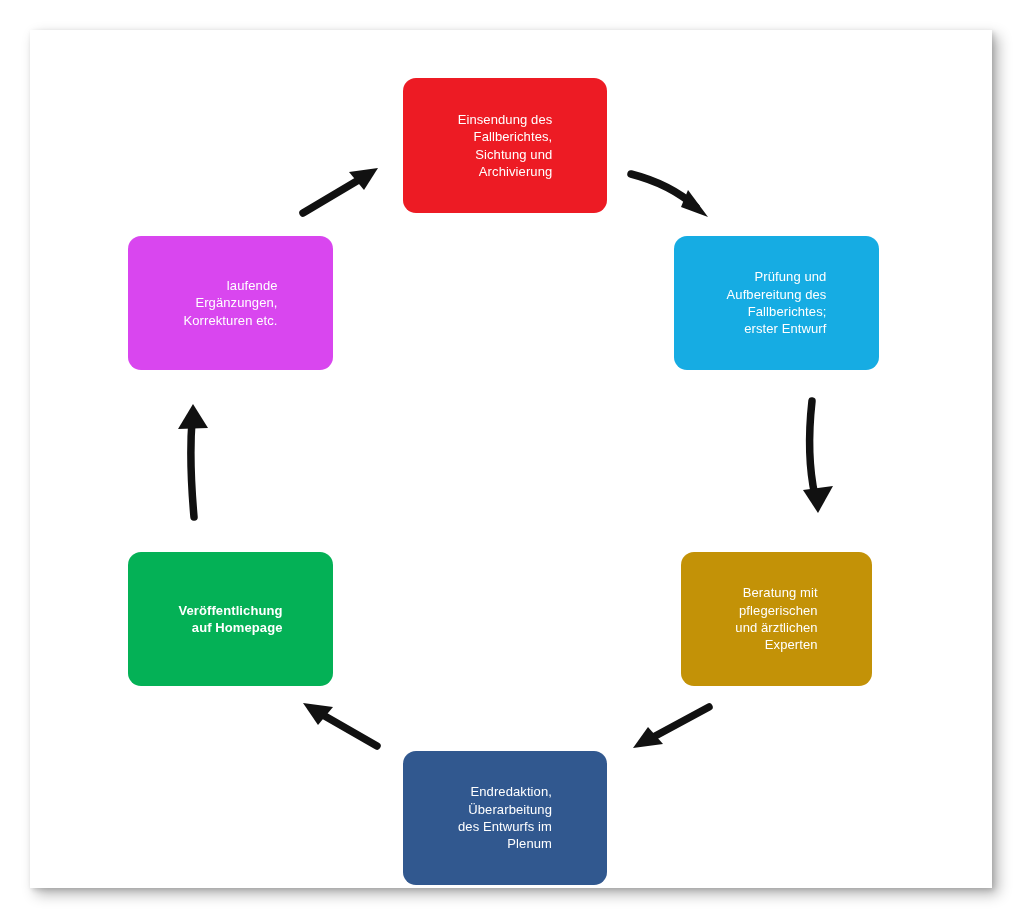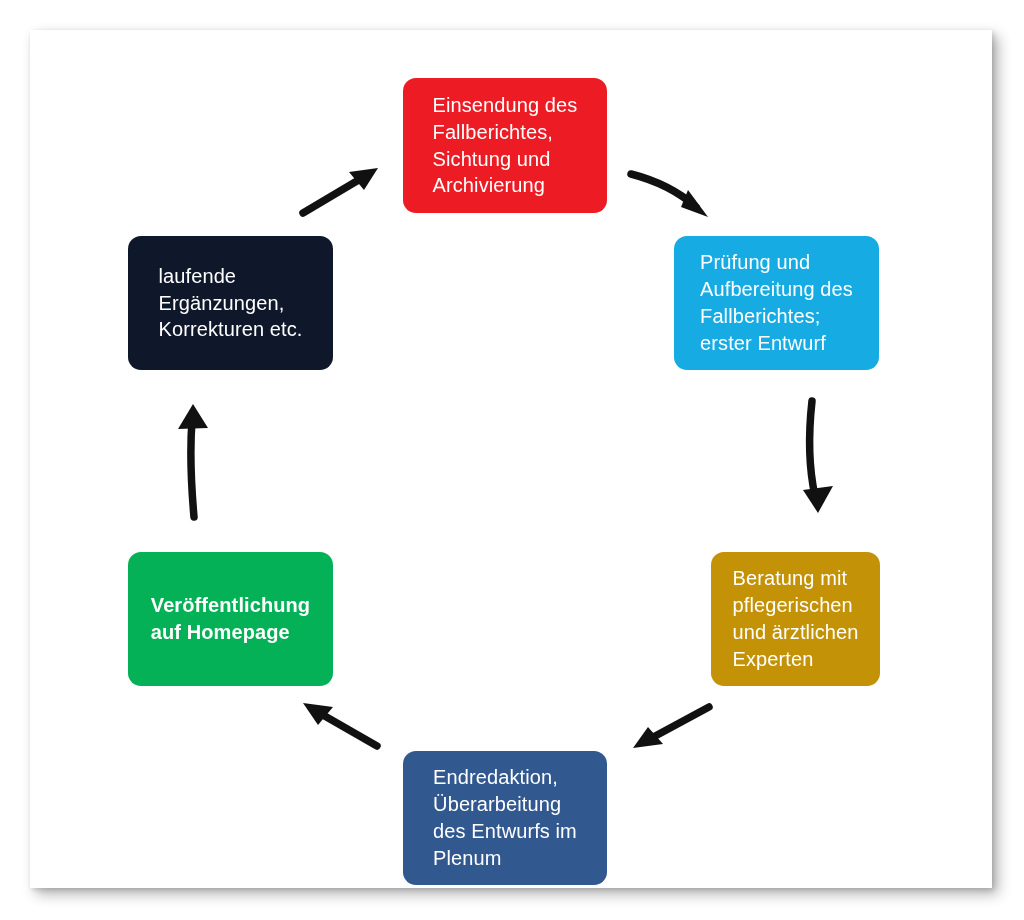--- a/index.html
+++ b/index.html
@@ -29,31 +29,31 @@
     box-shadow: 6px 6px 13px rgba(0,0,0,0.30), 2px 2px 5px rgba(0,0,0,0.14);
   }
   
   .node {
     position: absolute;
     border-radius: 13px;
     color: #ffffff;
     display: flex;
     align-items: center;
     justify-content: center;
-    text-align: left;
-    font-size: 20px;
+    text-align: right;
+    font-size: 13px;
     line-height: 1.34;
     letter-spacing: 0.1px;
     box-sizing: border-box;
     padding: 4px 12px;
     white-space: pre-line;
   }
   #node-einsendung   { left: 403px; top: 78px;  width: 204px; height: 135px; }
   #node-pruefung     { left: 674px; top: 236px; width: 205px; height: 134px; }
-  #node-beratung     { left: 681px; top: 552px; width: 169px; height: 134px; margin-left: 30px; }
+  #node-beratung     { left: 681px; top: 552px; width: 191px; height: 134px; }
   #node-endredaktion { left: 403px; top: 751px; width: 204px; height: 134px; }
   #node-veroeff      { left: 128px; top: 552px; width: 205px; height: 134px; font-weight: bold; }
   #node-laufende     { left: 128px; top: 236px; width: 205px; height: 134px; }
 
   
   #arrows {
     position: absolute;
     left: 0;
     top: 0;
     width: 1024px;
@@ -117,17 +117,17 @@
 Experten</div>
 
   <div class="node" id="node-endredaktion" style="background:#31588F">Endredaktion,
 Überarbeitung
 des Entwurfs im
 Plenum</div>
 
   <div class="node" id="node-veroeff" style="background:#04B156">Veröffentlichung
 auf Homepage</div>
 
-  <div class="node" id="node-laufende" style="background:#0f172a">laufende
+  <div class="node" id="node-laufende" style="background:#d946ef">laufende
 Ergänzungen,
 Korrekturen etc.</div>
 
 </div>
 
 </body></html>

